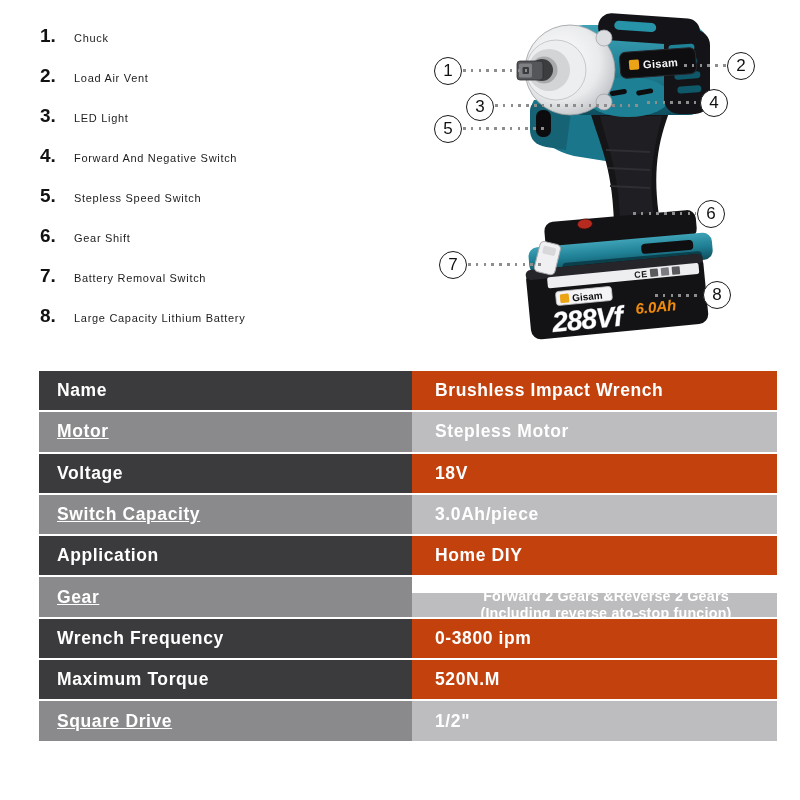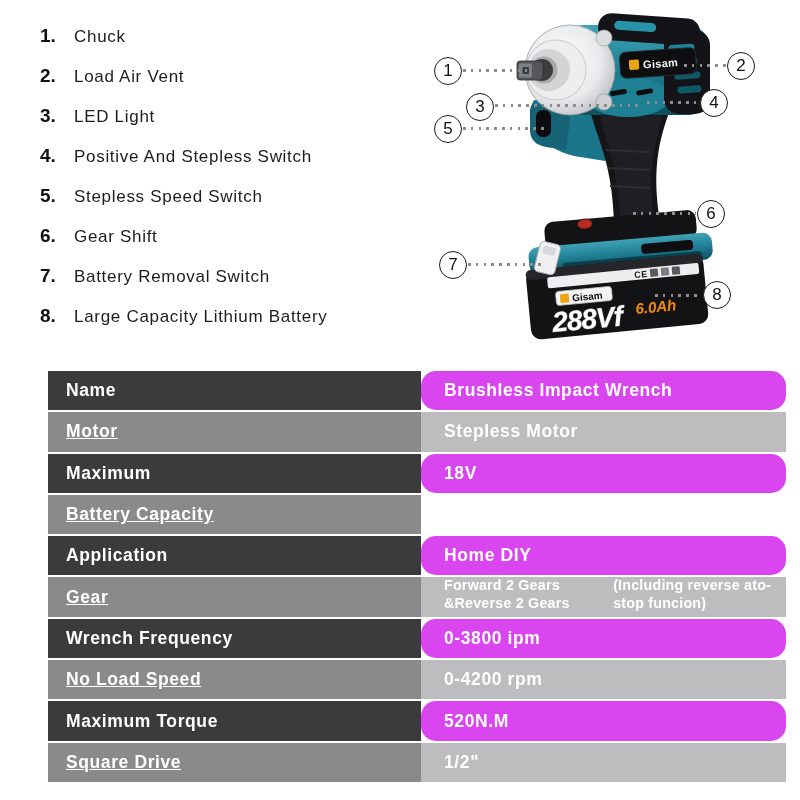--- a/index.html
+++ b/index.html
@@ -4,54 +4,54 @@
 <style>
   html,body{margin:0;padding:0;}
   body{
     width:800px;height:800px;position:relative;background:#ffffff;
     font-family:"Liberation Sans",sans-serif;overflow:hidden;
   }
   
   .parts-list{position:absolute;left:40px;top:25px;}
   .part-item{display:flex;align-items:baseline;height:40px;}
   .part-num{width:26px;font-size:19px;font-weight:bold;color:#111;}
-  .part-label{font-size:17px;color:#1c1c1c;letter-spacing:0.7px;margin-left:8px;}
+  .part-label{font-size:11px;color:#1c1c1c;letter-spacing:0.7px;margin-left:8px;}
   
   .figure{position:absolute;left:0;top:0;width:800px;height:360px;}
   .wrench{position:absolute;left:410px;top:10px;}
   .wrench text{font-family:"Liberation Sans",sans-serif;}
   .callout{
     position:absolute;width:28px;height:28px;box-sizing:border-box;
     border:1.5px solid #1a1a1a;border-radius:50%;background:#fff;
     display:flex;align-items:center;justify-content:center;
     font-size:17px;color:#111;
   }
   .c1{left:434px;top:57px;} .c2{left:727px;top:52px;}
   .c3{left:466px;top:93px;} .c4{left:700px;top:89px;}
   .c5{left:434px;top:115px;} .c6{left:697px;top:200px;}
   .c7{left:439px;top:251px;} .c8{left:703px;top:281px;}
   .dotline{
     position:absolute;height:3px;
     background-image:repeating-linear-gradient(to right,#8d8d8d 0px,#8d8d8d 2.6px,transparent 2.6px,transparent 7.8px);
   }
   
-  .spec-table{position:absolute;left:48px;top:371px;width:738px;}
+  .spec-table{position:absolute;left:39px;top:371px;width:738px;}
   .spec-row{display:flex;height:39.3px;margin-bottom:2px;}
   .cell-label,.cell-value{
     box-sizing:border-box;display:flex;align-items:center;
     color:#fff;font-weight:bold;font-size:17.5px;letter-spacing:0.6px;
   }
   .cell-label{width:373px;padding-left:18px;}
   .cell-value{flex:1;padding-left:23px;}
   .spec-row.dark .cell-label{background:#3b3b3d;}
-  .spec-row.dark .cell-value{background:#d946ef;border-radius:15px;}
+  .spec-row.dark .cell-value{background:#c2410c;}
   .spec-row.light .cell-label{background:#8a8a8c;text-decoration:underline;}
   .spec-row.light .cell-value{background:#bdbdbf;}
-  .cell-value.small{flex-direction:row;align-items:flex-start;justify-content:center;
-    font-size:14.3px;line-height:1.2;letter-spacing:0.2px;}
+  .cell-value.small{flex-direction:column;align-items:center;justify-content:center;
+    font-size:14.3px;line-height:1.2;letter-spacing:0.2px;margin-top:16px;}
 </style>
 </head>
 <body>
 
 <div>
 
   <div class="parts-list">
     <div class="part-item">
       <span class="part-num">1.</span>
       <span class="part-label">Chuck</span>
@@ -59,21 +59,21 @@
     <div class="part-item">
       <span class="part-num">2.</span>
       <span class="part-label">Load Air Vent</span>
     </div>
     <div class="part-item">
       <span class="part-num">3.</span>
       <span class="part-label">LED Light</span>
     </div>
     <div class="part-item">
       <span class="part-num">4.</span>
-      <span class="part-label">Positive And Stepless Switch</span>
+      <span class="part-label">Forward And Negative Switch</span>
     </div>
     <div class="part-item">
       <span class="part-num">5.</span>
       <span class="part-label">Stepless Speed Switch</span>
     </div>
     <div class="part-item">
       <span class="part-num">6.</span>
       <span class="part-label">Gear Shift</span>
     </div>
     <div class="part-item">
@@ -203,45 +203,42 @@
   <div class="spec-table">
     <div class="spec-row dark">
       <div class="cell-label">Name</div>
       <div class="cell-value">Brushless Impact Wrench</div>
     </div>
     <div class="spec-row light">
       <div class="cell-label">Motor</div>
       <div class="cell-value">Stepless Motor</div>
     </div>
     <div class="spec-row dark">
-      <div class="cell-label">Maximum</div>
+      <div class="cell-label">Voltage</div>
       <div class="cell-value">18V</div>
     </div>
     <div class="spec-row light">
-      <div class="cell-label">Battery Capacity</div>
+      <div class="cell-label">Switch Capacity</div>
+      <div class="cell-value">3.0Ah/piece</div>
     </div>
     <div class="spec-row dark">
       <div class="cell-label">Application</div>
       <div class="cell-value">Home DIY</div>
     </div>
     <div class="spec-row light">
       <div class="cell-label">Gear</div>
       <div class="cell-value small">
         <span>Forward 2 Gears &amp;Reverse 2 Gears</span>
         <span>(Including reverse ato-stop funcion)</span>
       </div>
     </div>
     <div class="spec-row dark">
       <div class="cell-label">Wrench Frequency</div>
       <div class="cell-value">0-3800 ipm</div>
     </div>
-    <div class="spec-row light">
-      <div class="cell-label">No Load Speed</div>
-      <div class="cell-value">0-4200 rpm</div>
-    </div>
     <div class="spec-row dark">
       <div class="cell-label">Maximum Torque</div>
       <div class="cell-value">520N.M</div>
     </div>
     <div class="spec-row light">
       <div class="cell-label">Square Drive</div>
       <div class="cell-value">1/2"</div>
     </div>
   </div>
 

